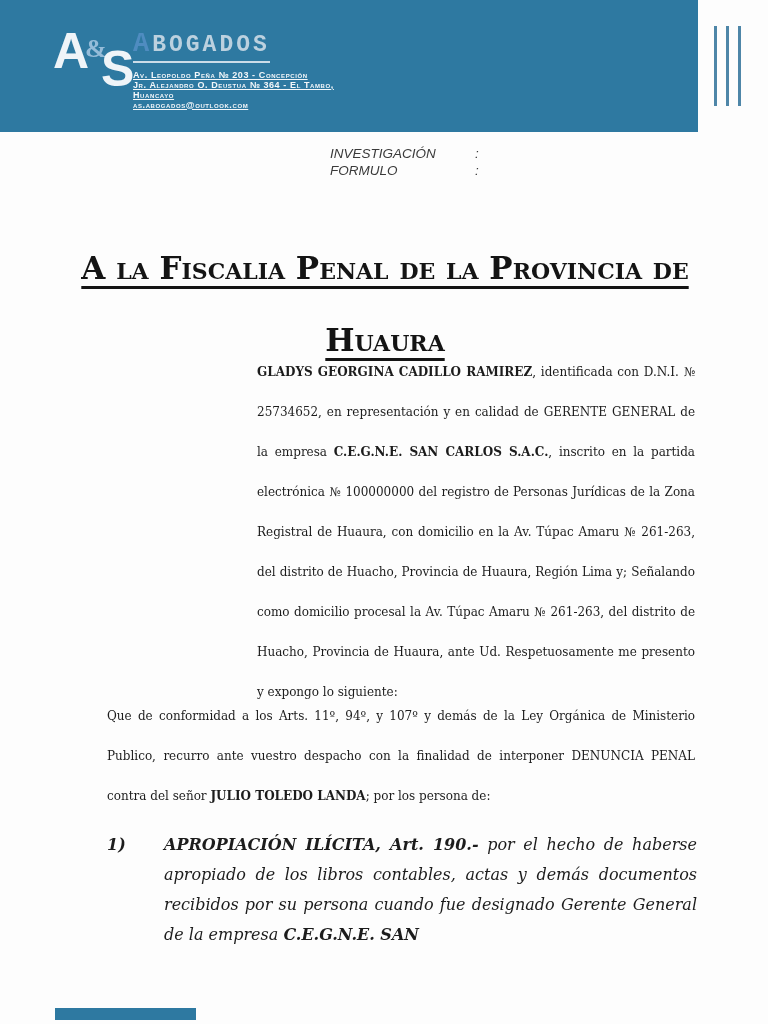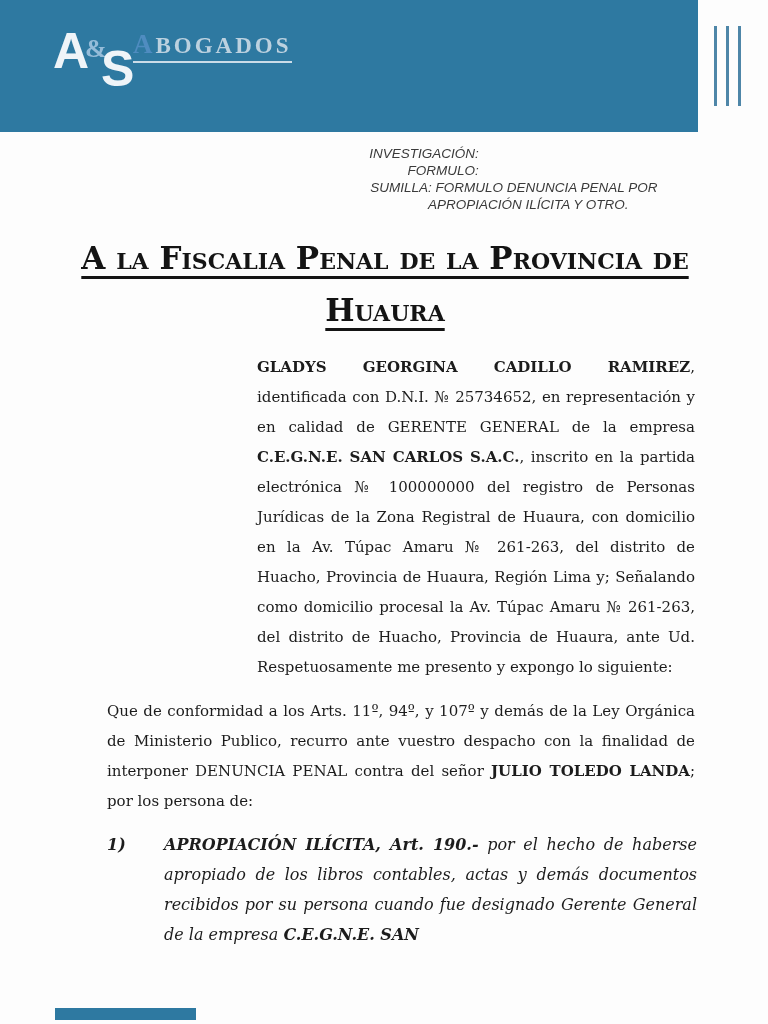--- a/index.html
+++ b/index.html
@@ -8,52 +8,52 @@
 
   
   .letterhead{position:absolute;left:0;top:0;width:698px;height:132px;background:#2e79a1;}
   .logo-a{position:absolute;left:53px;top:26px;font-family:"Liberation Sans",sans-serif;
           font-weight:bold;font-size:50px;line-height:1;color:#eff4f8;}
   .logo-amp{position:absolute;left:85px;top:36px;font-family:"Liberation Serif",serif;
           font-weight:bold;font-size:26px;line-height:1;color:#95bcd9;}
   .logo-s{position:absolute;left:101px;top:44px;font-family:"Liberation Sans",sans-serif;
           font-weight:bold;font-size:50px;line-height:1;color:#eff4f8;}
   .firm-block{position:absolute;left:133px;top:30px;}
-  .firm-name{display:inline-block;font-family:Liberation Serif, serif;font-weight:bold;
+  .firm-name{display:inline-block;font-family:Liberation Mono, monospace;font-weight:bold;
           font-size:23px;line-height:1.1;letter-spacing:3px;text-transform:uppercase;
           color:#bcd1df;border-bottom:2px solid #cbdce8;padding-bottom:1px;}
   .firm-name::first-letter{font-size:27px;color:#4f8cc0;}
   .address{margin-top:7px;font-family:"Liberation Sans",sans-serif;font-weight:bold;
           font-variant:small-caps;font-size:9px;line-height:10px;letter-spacing:0.6px;
           color:#f3f7fa;}
   .address .addr-line{text-decoration:underline;white-space:nowrap;}
 
   
   .corner-bars{position:absolute;left:714px;top:26px;height:80px;}
   .corner-bars .bar{display:inline-block;width:3px;height:80px;margin-right:9px;
           background:#4e86a8;vertical-align:top;}
 
   
   .case-info{position:absolute;left:330px;top:145px;width:372px;
           font-family:"Liberation Sans",sans-serif;font-style:italic;font-size:13.5px;
           line-height:17px;color:#3a3a3a;}
   .ci-row{display:flex;align-items:flex-start;}
-  .ci-row .ci-label{flex:0 0 auto;text-align:right;}
+  .ci-row .ci-label{flex:0 0 auto;}
   .ci-row.wide .ci-label{width:145px;}
   .ci-row.narrow .ci-label{width:98px;}
   .ci-row .ci-value{width:242px;}
 
   
   .doc-title{position:absolute;left:80px;top:232px;width:610px;margin:0;
           text-align:center;font-family:"DejaVu Serif",serif;font-weight:bold;
-          font-variant:small-caps;font-size:31px;line-height:52px;color:#141414;
+          font-variant:small-caps;font-size:31px;line-height:72px;color:#141414;
           text-decoration:underline;text-decoration-thickness:2.5px;text-underline-offset:7px;}
 
   
-  .para{position:absolute;margin:0;text-align:justify;font-size:15px;line-height:30px;}
+  .para{position:absolute;margin:0;text-align:justify;font-size:12px;line-height:40px;}
   .para .b{font-weight:bold;}
   .intro{left:257px;top:352px;width:438px;}
   .legal{left:107px;top:696px;width:588px;}
   .charge{position:absolute;left:107px;top:830px;width:590px;display:flex;
           font-style:italic;font-size:16px;line-height:30px;}
   .charge .num{flex:0 0 22px;font-weight:bold;}
   .charge .charge-text{flex:1;text-align:justify;margin-left:35px;}
   .charge .b{font-weight:bold;}
 
   
@@ -63,39 +63,41 @@
 <body>
 
 <div class="page">
 
   <div class="letterhead">
     <span class="logo-a">A</span>
     <span class="logo-amp">&amp;</span>
     <span class="logo-s">S</span>
     <div class="firm-block">
       <div class="firm-name">Abogados</div>
+      <div class="address">
+        <div class="addr-line">Av. Leopoldo Peña № 203 - Concepción</div>
+        <div class="addr-line">Jr. Alejandro O. Deustua № 364 - El Tambo,</div>
+        <div class="addr-line">Huancayo</div>
+        <div class="addr-line">as.abogados@outlook.com</div>
+      </div>
     </div>
   </div>
 
   <div class="corner-bars">
     <span class="bar"></span><span class="bar"></span><span class="bar"></span>
   </div>
 
   <div class="case-info">
     <div class="ci-row wide">
       <span class="ci-label">INVESTIGACIÓN</span>
       <span class="ci-value">:</span>
     </div>
     <div class="ci-row wide">
       <span class="ci-label">FORMULO</span>
       <span class="ci-value">:</span>
-    </div>
-    <div class="ci-row narrow">
-      <span class="ci-label">SUMILLA</span>
-      <span class="ci-value">: FORMULO DENUNCIA PENAL POR APROPIACIÓN ILÍCITA Y OTRO.</span>
     </div>
   </div>
 
   <h1 class="doc-title">A la Fiscalia Penal de la Provincia de Huaura</h1>
 
   <p class="para intro"><span class="b">GLADYS GEORGINA CADILLO RAMIREZ</span><span>, identificada con D.N.I. № 25734652, en representación y en calidad de GERENTE GENERAL de la empresa </span><span class="b">C.E.G.N.E. SAN CARLOS S.A.C.</span><span>, inscrito en la partida electrónica № 100000000 del registro de Personas Jurídicas de la Zona Registral de Huaura, con domicilio en la Av. Túpac Amaru № 261-263, del distrito de Huacho, Provincia de Huaura, Región Lima y; Señalando como domicilio procesal la Av. Túpac Amaru № 261-263, del distrito de Huacho, Provincia de Huaura, ante Ud. Respetuosamente me presento y expongo lo siguiente:</span></p>
 
   <p class="para legal"><span>Que de conformidad a los Arts. 11º, 94º, y 107º y demás de la Ley Orgánica de Ministerio Publico, recurro ante vuestro despacho con la finalidad de interponer DENUNCIA PENAL contra del señor </span><span class="b">JULIO TOLEDO LANDA</span><span>; por los persona de:</span></p>
 
   <div class="charge">

